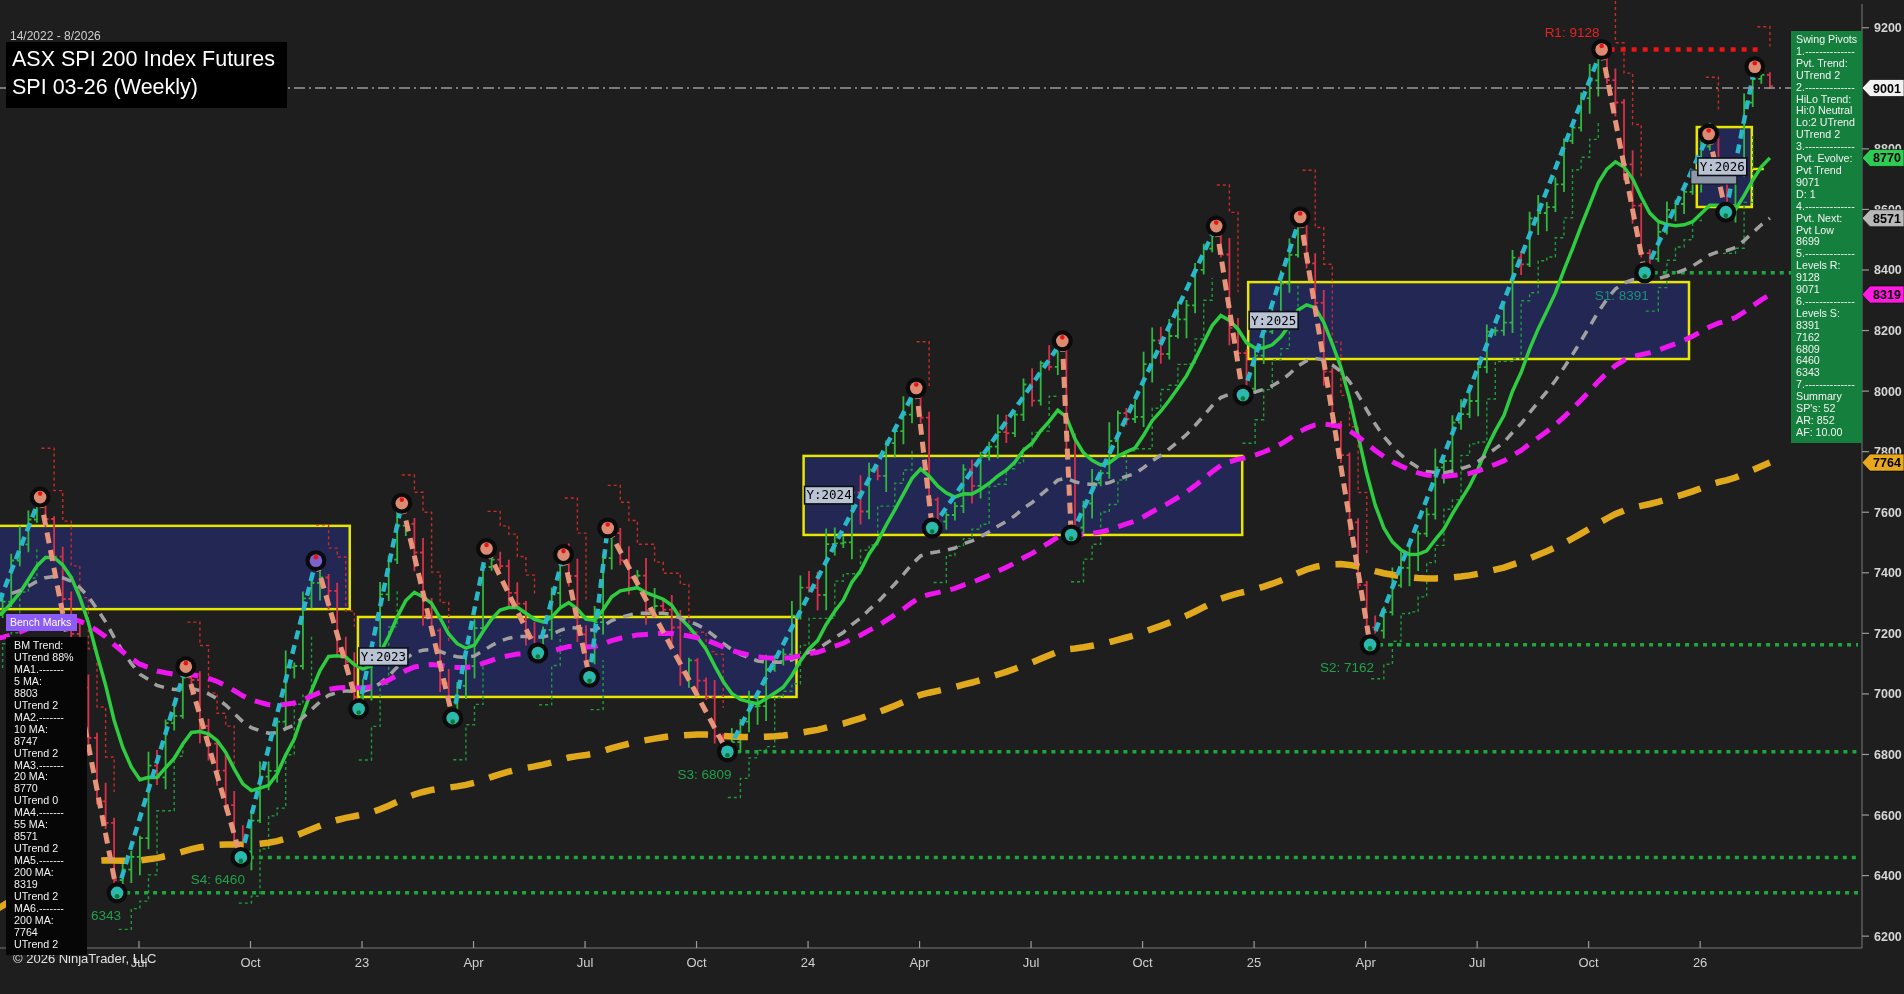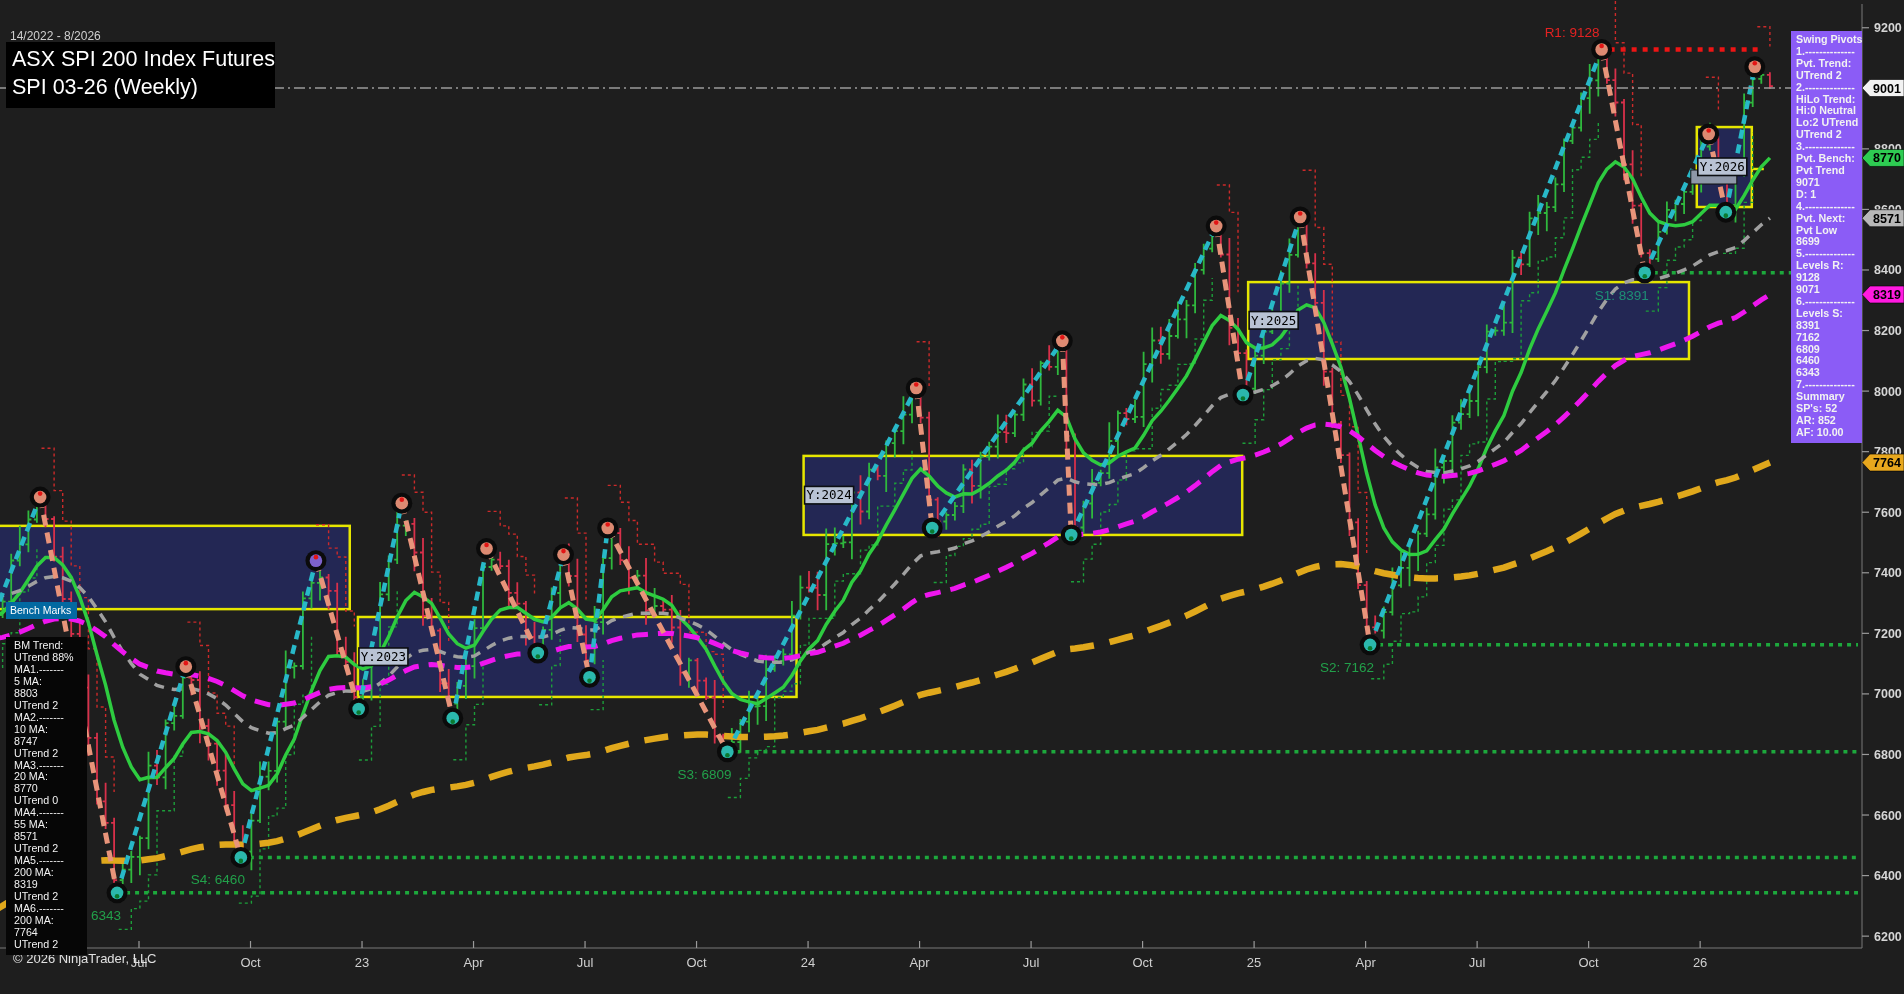--- a/index.html
+++ b/index.html
@@ -1,25 +1,25 @@
 <!DOCTYPE html>
 <html><head>
 <meta charset="utf-8">
 <style>
   html,body{margin:0;padding:0;background:#1f1f1f;width:1904px;height:994px;overflow:hidden;
     font-family:"Liberation Sans",sans-serif;-webkit-font-smoothing:antialiased;}
   #stage{position:relative;width:1904px;height:994px;background:#1e1e1e;}
   svg{position:absolute;left:0;top:0;}
   .overlay{position:absolute;z-index:5;margin-top:26px;}
   #date-range{left:10px;top:3px;font-size:12px;color:#cfcfcf;}
-  #title-box{left:6px;top:16px;background:#000;color:#fff;padding:3px 0 7px 6px;
+  #title-box{left:6px;top:16px;background:#000;color:#fff;padding:3px 12px 7px 6px;
     font-size:21.5px;line-height:28px;white-space:nowrap;}
-  #swing-panel{left:1791px;top:5px;width:66px;background:#8b5cf6;color:#f2f2f2;
-    font-size:10.7px;line-height:11.9px;padding:3px 0 4px 5px;white-space:nowrap;overflow:hidden;font-weight:bold;}
-  #bench-tab{left:6px;top:576px;background:#0369a1;color:#fff;font-size:10.5px;padding:2px 6px 3px 4px;}
+  #swing-panel{left:1791px;top:5px;width:66px;background:#15803d;color:#f2f2f2;
+    font-size:10.7px;line-height:11.9px;padding:3px 0 4px 5px;white-space:nowrap;overflow:hidden;}
+  #bench-tab{left:6px;top:588px;background:#8b5cf6;color:#fff;font-size:10.5px;padding:2px 6px 3px 4px;}
   #bench-panel{left:6px;top:611px;width:73px;background:#060606;color:#f2f2f2;
     font-size:10.7px;line-height:11.95px;padding:3px 0 4px 8px;white-space:nowrap;overflow:hidden;}
   #copyright{left:13px;top:925px;font-size:13px;color:#e0e0e0;z-index:4;}
   #bottom-strip{left:0;top:973px;width:1904px;height:21px;background:#0a0a0a;border-top:1px solid #2a2a2a;}
   #wspi-tab{left:19px;top:978px;font-size:10px;color:#b4b4b4;}
   #brand{left:1813px;top:975px;font-size:14.5px;font-weight:800;color:#e8422c;letter-spacing:.3px;}
 </style>
 </head>
 <body>
 
@@ -323,21 +323,21 @@
       <div>Swing Pivots</div>
       <div>1.--------------</div>
       <div>Pvt. Trend:</div>
       <div>UTrend 2</div>
       <div>2.--------------</div>
       <div>HiLo Trend:</div>
       <div>Hi:0 Neutral</div>
       <div>Lo:2 UTrend</div>
       <div>UTrend 2</div>
       <div>3.--------------</div>
-      <div>Pvt. Bench:</div>
+      <div>Pvt. Evolve:</div>
       <div>Pvt Trend</div>
       <div>9071</div>
       <div>D: 1</div>
       <div>4.--------------</div>
       <div>Pvt. Next:</div>
       <div>Pvt Low</div>
       <div>8699</div>
       <div>5.--------------</div>
       <div>Levels R:</div>
       <div>9128</div>

